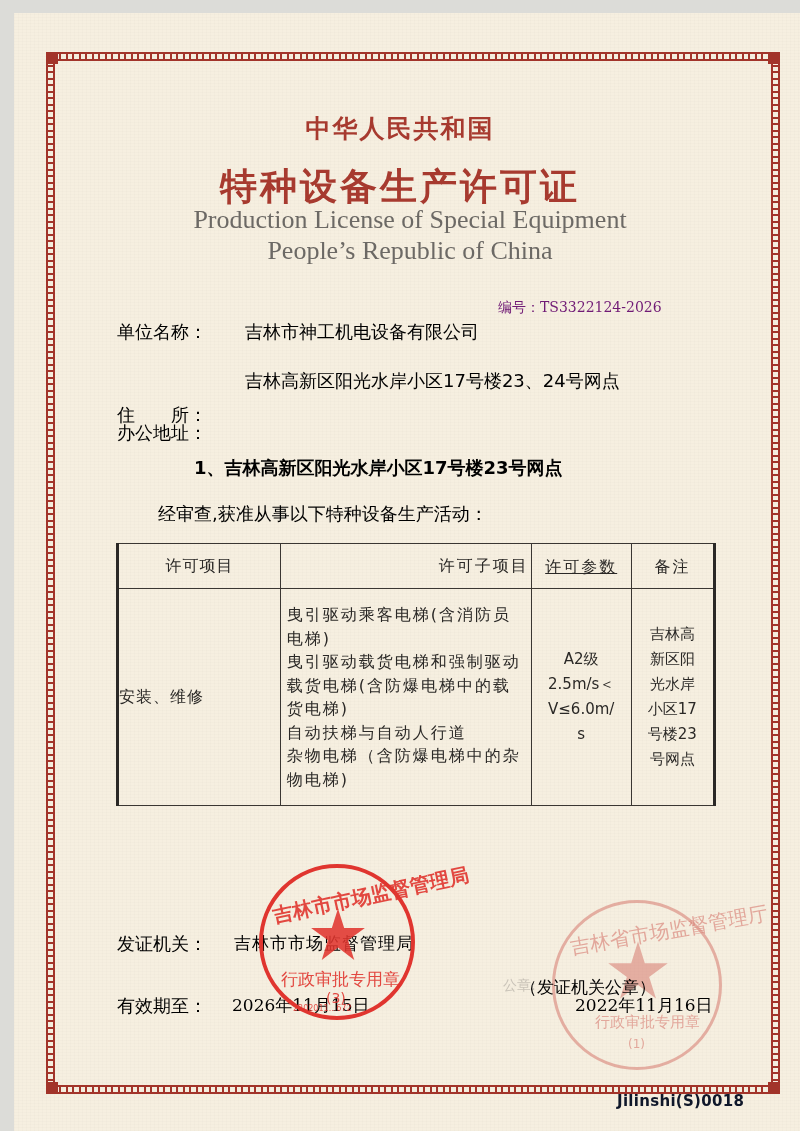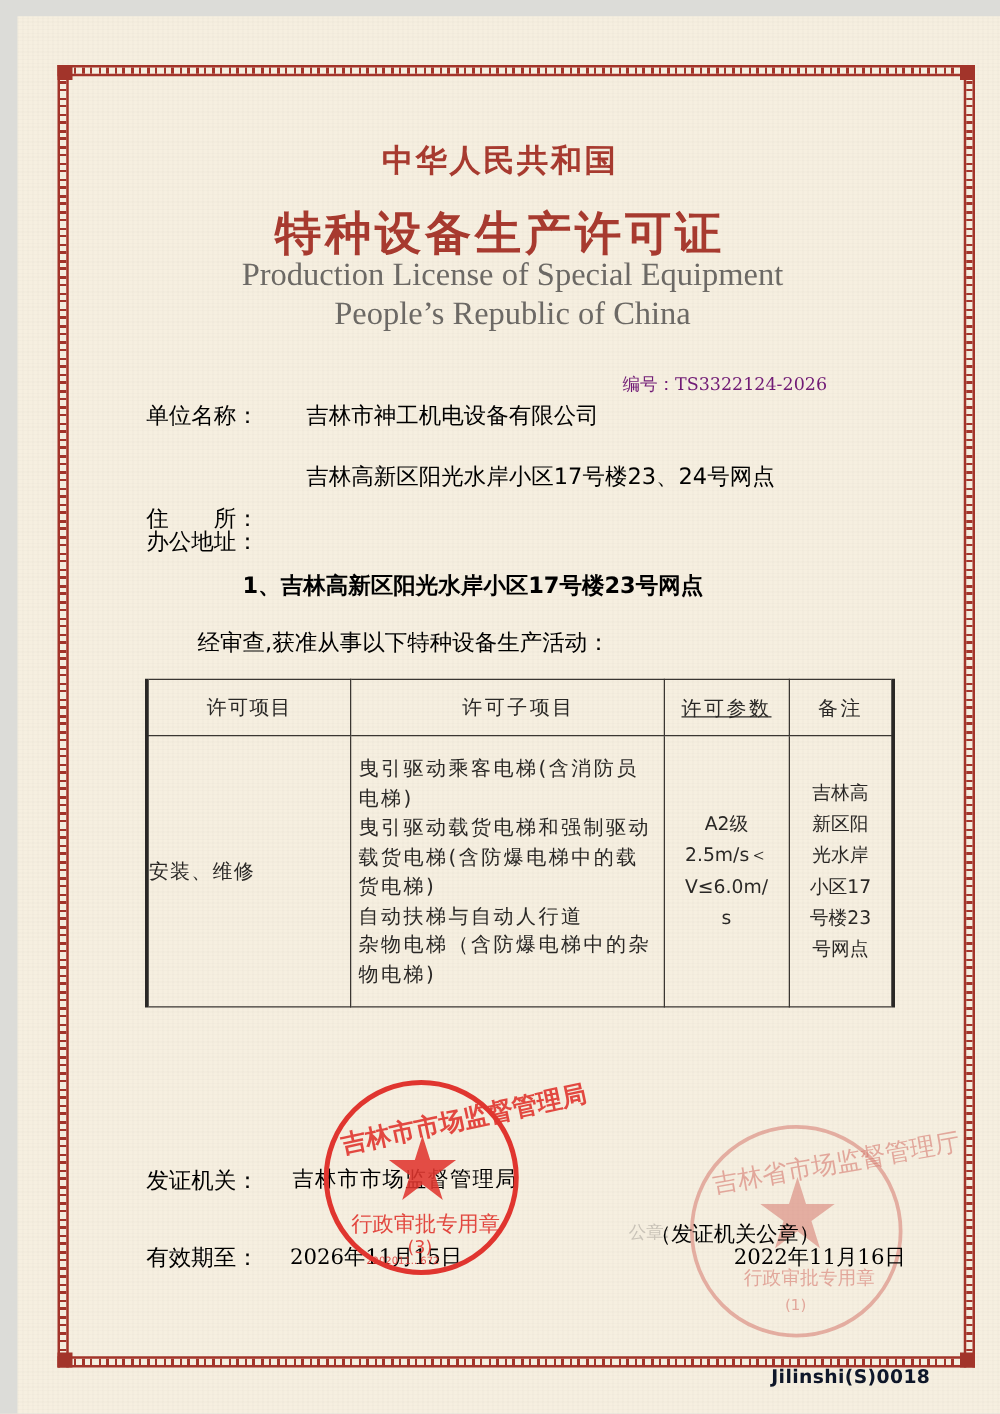--- a/index.html
+++ b/index.html
@@ -83,21 +83,21 @@
 
 <div class="row" style="left:117px;top:421px;">办公地址：</div>
 <div class="row val" style="left:194px;top:456px;font-size:18px;font-weight:bold;">1、吉林高新区阳光水岸小区17号楼23号网点</div>
 
 <div class="row val" style="left:158px;top:502px;font-size:18px;">经审查,获准从事以下特种设备生产活动：</div>
 
 <table>
   <thead>
     <tr>
       <th class="c1">许可项目</th>
-      <th class="c2" style="text-align:center;padding-left:20px;">许可子项目</th>
+      <th class="c2" style="text-align:right;padding-left:20px;">许可子项目</th>
       <th class="c3" style="font-size:16px;letter-spacing:2px;text-decoration:underline;">许可参数</th>
       <th class="c4" style="font-size:16px;letter-spacing:2px;">备注</th>
     </tr>
   </thead>
   <tbody>
     <tr>
       <td class="c1">安装、维修</td>
       <td class="c2">
         <div>曳引驱动乘客电梯(含消防员电梯)</div>
         <div>曳引驱动载货电梯和强制驱动载货电梯(含防爆电梯中的载货电梯)</div>
@@ -132,21 +132,21 @@
 </div>
 
 <div class="ghost">公章:</div>
 
 <div class="row" style="left:117px;top:932px;">发证机关：</div>
 <div class="row val" style="left:234px;top:932px;font-size:17px;letter-spacing:1px;">吉林市市场监督管理局</div>
 <div class="row val" style="left:520px;top:976px;font-size:17px;">（发证机关公章）</div>
 
 <div class="row" style="left:117px;top:994px;">有效期至：</div>
 <div class="row val" style="left:232px;top:994px;font-size:17px;font-family:'DejaVu Serif',serif;">2026年11月15日</div>
-<div class="row val" style="left:587px;top:994px;font-size:17px;font-family:'DejaVu Serif',serif;">2022年11月16日</div>
+<div class="row val" style="left:575px;top:994px;font-size:17px;font-family:'DejaVu Serif',serif;">2022年11月16日</div>
 
 <div class="stamp s1">
   <svg class="star" style="left:47px;top:40px;" width="56" height="54" viewBox="0 0 100 95">
     <polygon points="50,0 61,35 98,35 68,57 79,92 50,70 21,92 32,57 2,35 39,35" fill="rgba(224,53,47,0.88)"></polygon>
   </svg>
   <div class="stamp-text" style="left:8px;top:14px;font-size:20px;font-weight:bold;color:rgba(224,53,47,0.9);transform:rotate(-12deg);">吉林市市场监督管理局</div>
   <div class="stamp-text" style="left:18px;top:100px;font-size:17px;color:rgba(224,53,47,0.9);">行政审批专用章</div>
   <div class="stamp-text" style="left:63px;top:122px;font-size:14px;color:rgba(224,53,47,0.9);">(3)</div>
   <div class="stamp-text" style="left:30px;top:136px;font-size:8px;color:rgba(224,53,47,0.85);">2202011...672</div>
 </div>

